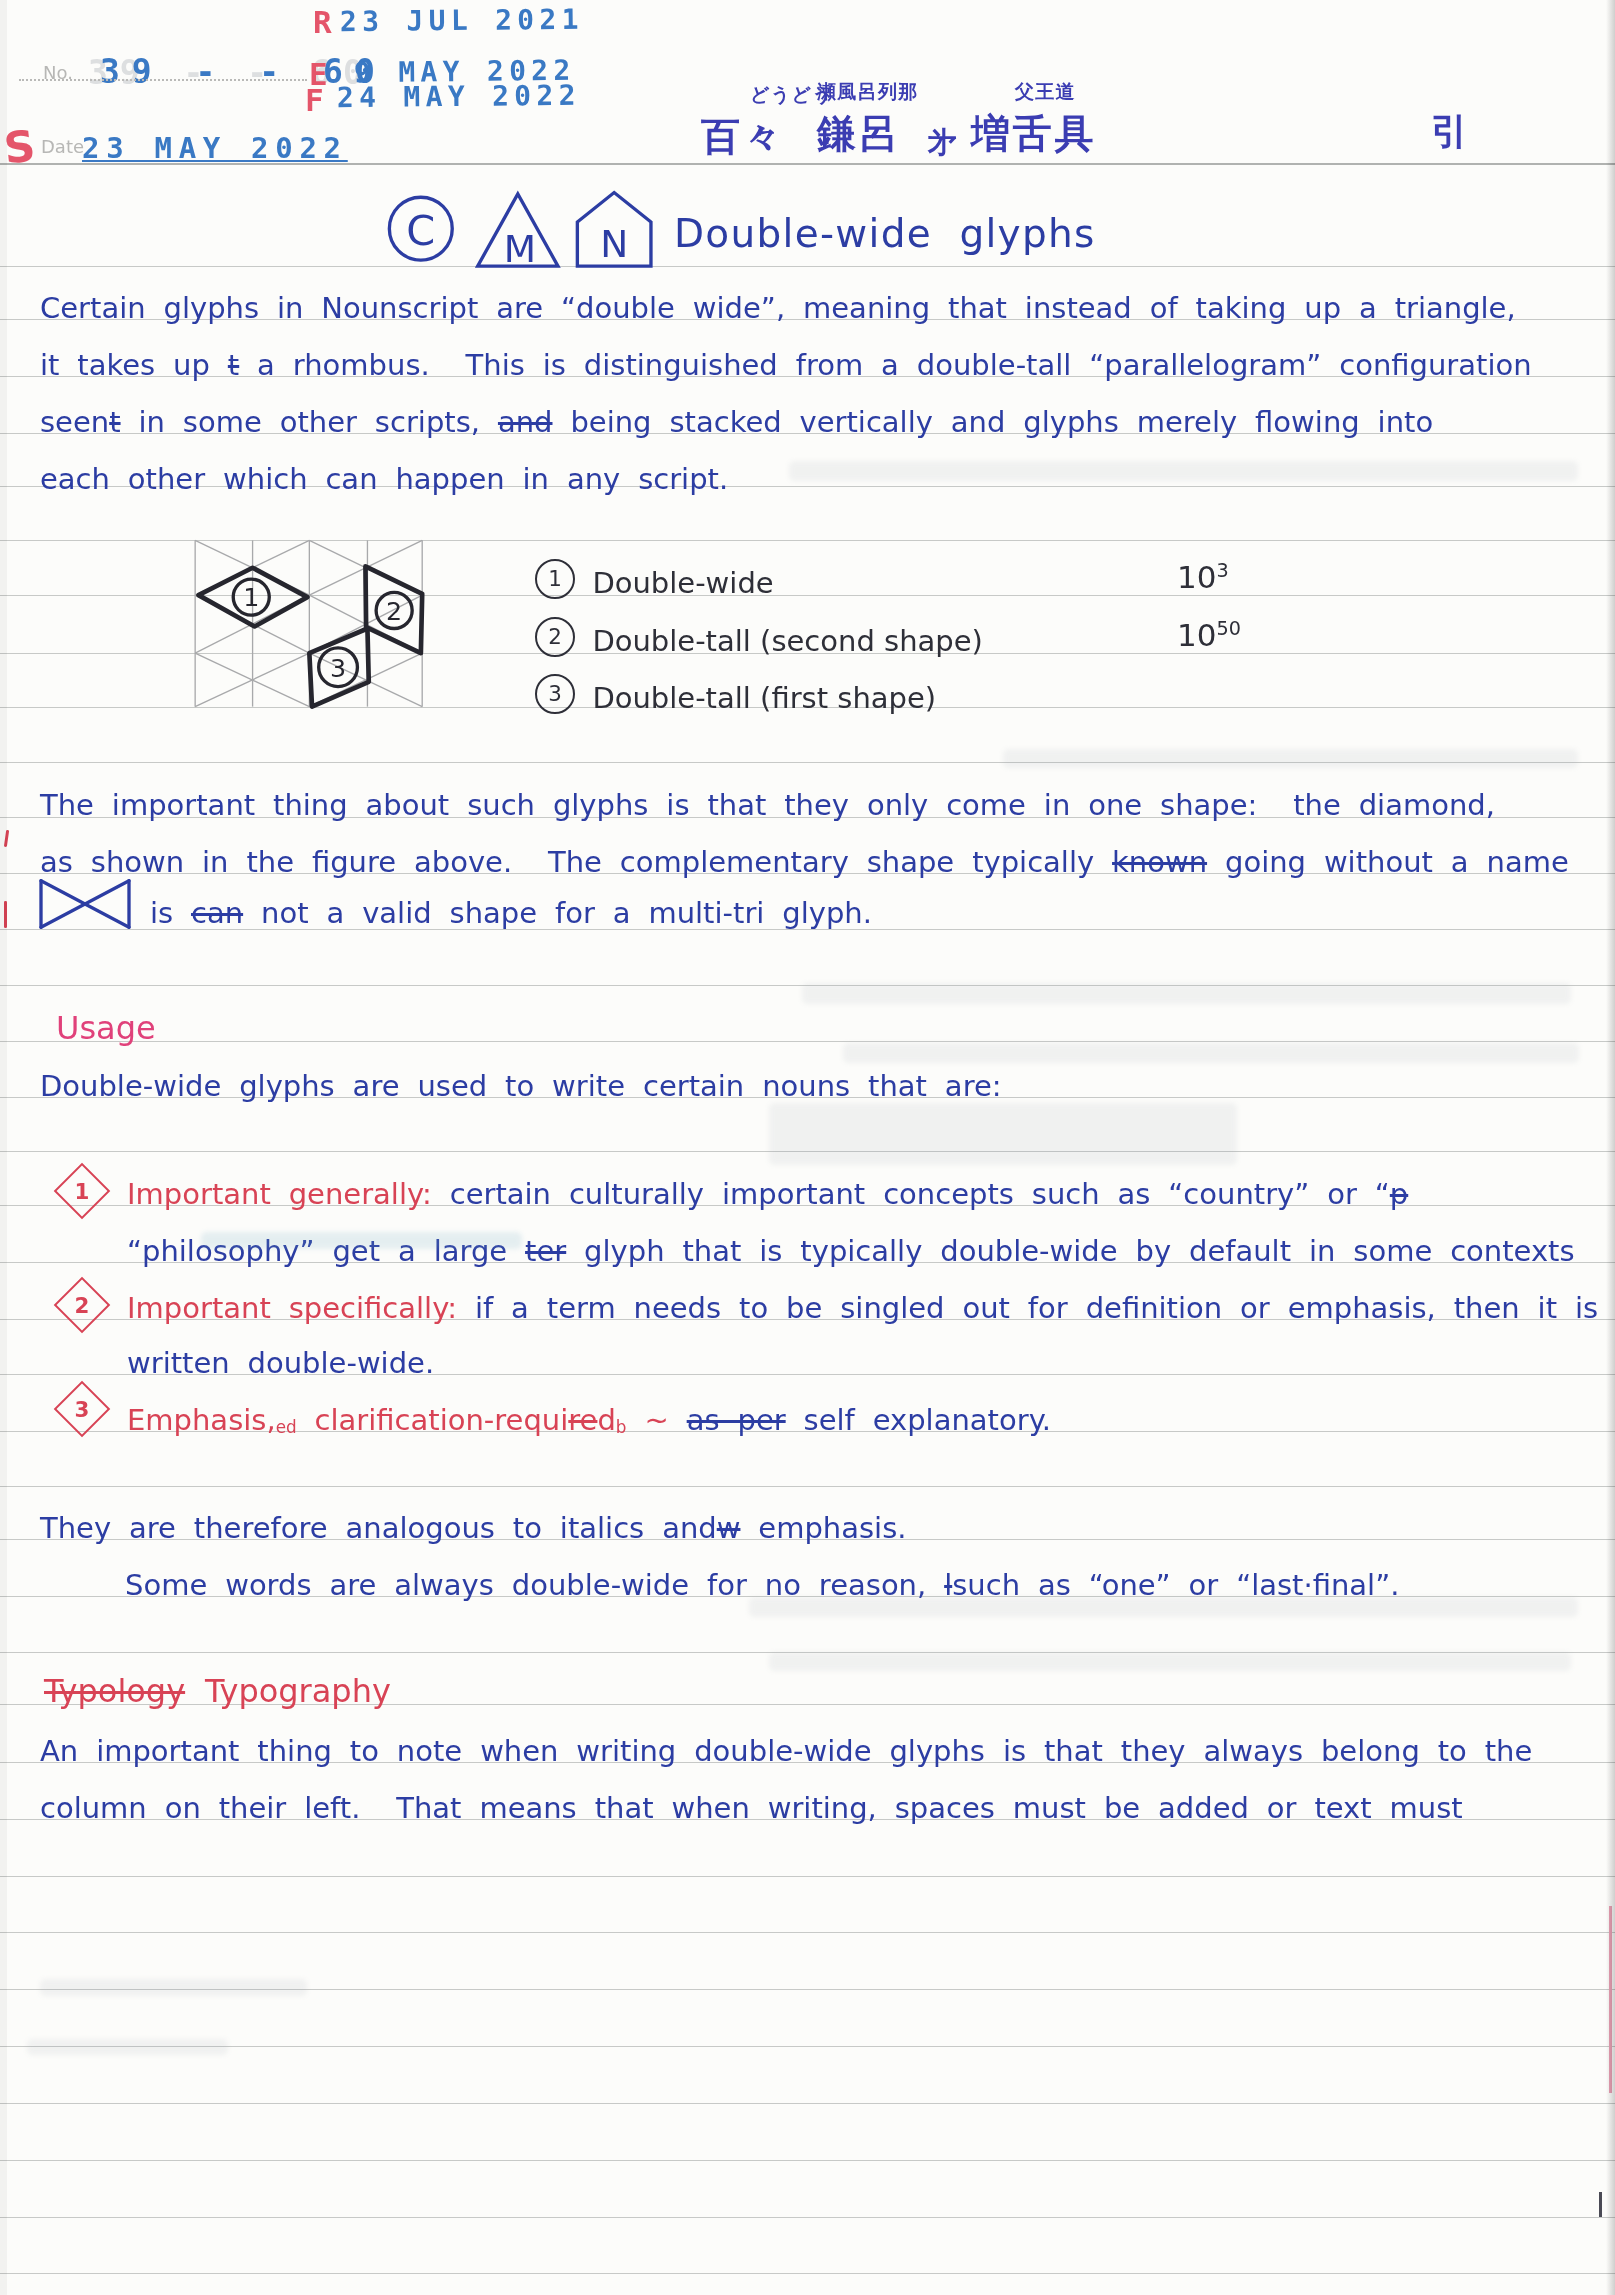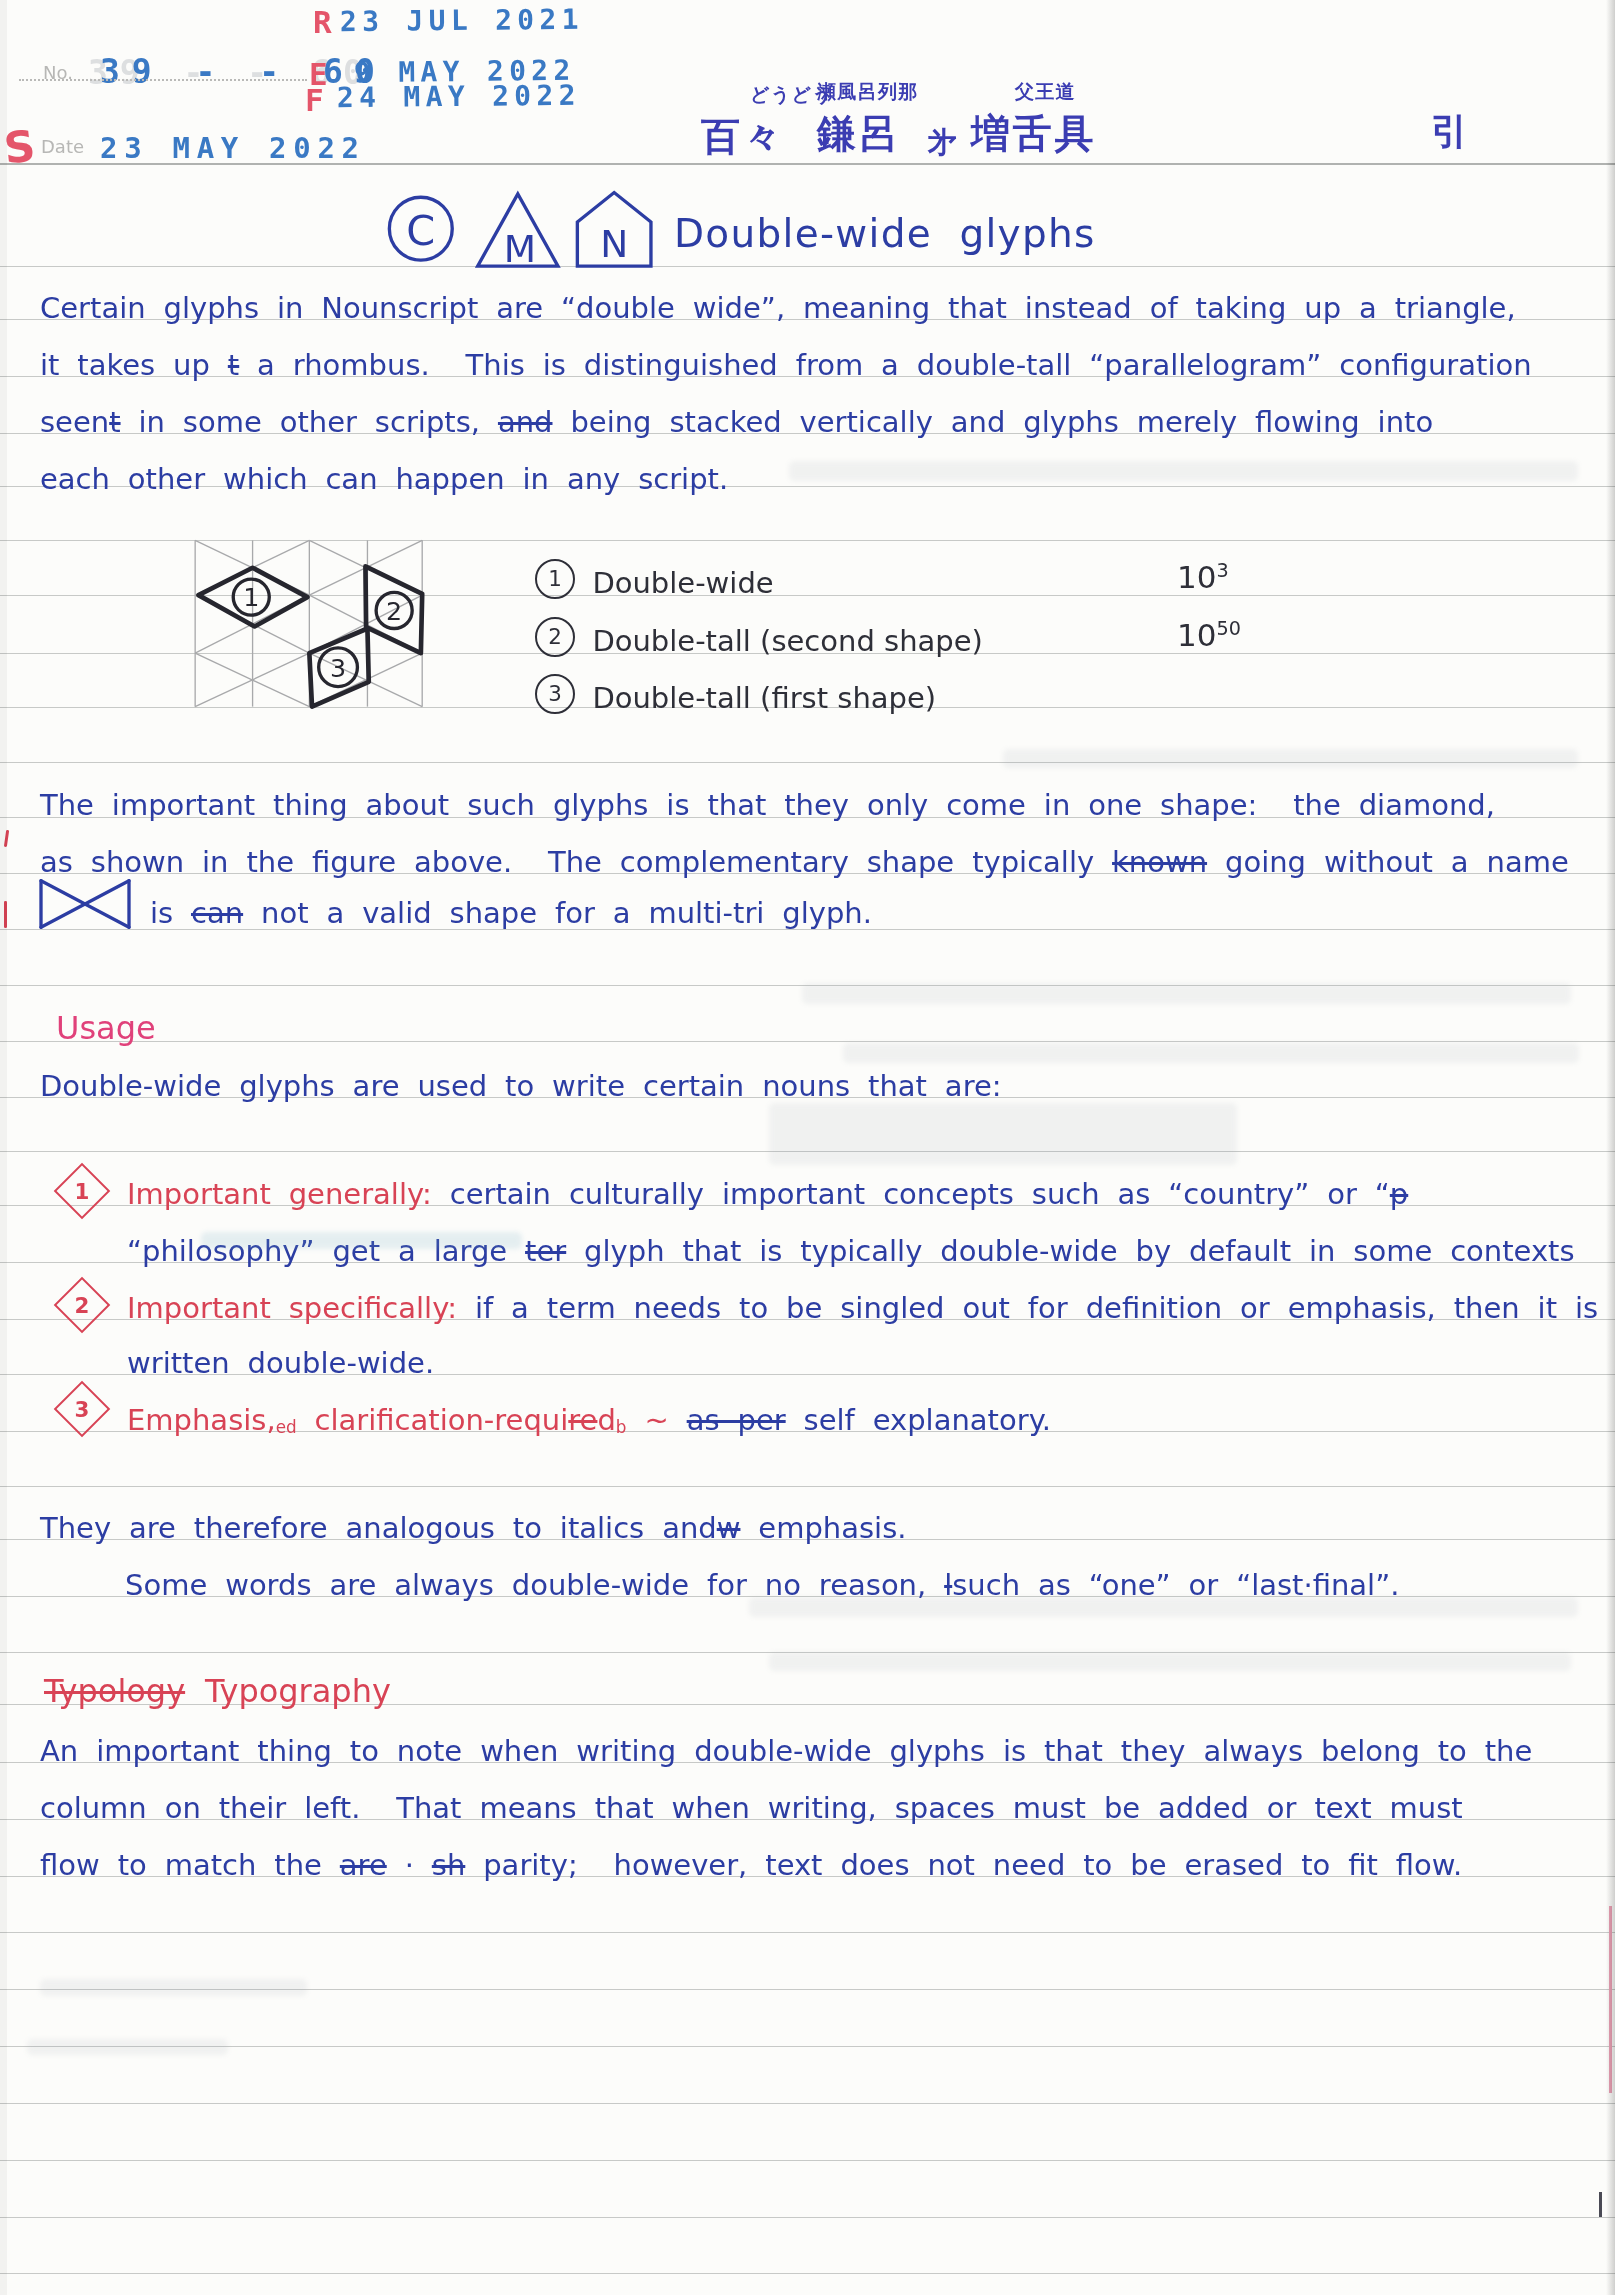--- a/index.html
+++ b/index.html
@@ -124,21 +124,21 @@
       <div class="hline" style="top: 2273px;"></div>
     </div>
 
   <span class="form-label" style="left:43px;top:62px;">No.</span>
   <span class="stamp no-value no-ghost" style="left:88px;top:53px;position:absolute;">39 - - 60</span>
   <span class="stamp no-value" style="left:100px;top:52px;">39 - - 60</span>
   <div class="dotted" style="left:19px;top:79px;width:288px;"></div>
 
   <span class="s-mark" style="left:4px;top:122px;">S</span>
   <span class="form-label" style="left:41px;top:136px;">Date</span>
-  <span class="stamp date-value" style="left:100px;top:131px;">23 MAY 2022</span>
+  <span class="stamp date-value" style="left:82px;top:131px;text-decoration:underline;">23 MAY 2022</span>
 
   <span class="stamp ref-letter" style="left:313px;top:4px;">R</span>
   <span class="stamp ref-letter" style="left:309px;top:56px;">E</span>
   <span class="stamp ref-letter" style="left:305px;top:82px;">F</span>
   <span class="stamp ref-date" style="left:340px;top:4px;">23 JUL 2021</span>
   <span class="stamp ref-date" style="left:354px;top:55px;">9 MAY 2022</span>
   <span class="stamp ref-date" style="left:337px;top:80px;">24 MAY 2022</span>
 
   <span class="jp jp-furi" style="left:702px;top:82px;margin-left:48px;">どうどう</span>
   <span class="jp jp-furi" style="left:817px;top:79px;">瀬風呂列那</span>
@@ -256,21 +256,20 @@
       <span>3</span>
     </div>
   <div class="tl" style="left:127px;top:1384px;"><span class="seg red">Emphasis,</span><span class="seg redsup">ed</span><span class="seg red"> clarification-requi</span><span class="seg redstrike">re</span><span class="seg red">d</span><span class="seg redsub">b</span><span class="seg red"> ~ </span><span class="seg strike">as per</span><span class="seg ink"> self explanatory.</span></div>
 
   <div class="tl" style="left:40px;top:1492px;"><span class="seg ink">They are therefore analogous to italics and</span><span class="seg strike">w</span><span class="seg ink"> emphasis.</span></div>
   <div class="tl" style="left:125px;top:1549px;"><span class="seg ink">Some words are always double-wide for no reason, </span><span class="seg strike">l</span><span class="seg ink">such as “one” or “last·final”.</span></div>
 
   <div class="tl heading-red" style="left:44px;top:1657px;font-size:32px;"><span class="seg redstrike">Typology</span><span class="seg red"> Typography</span></div>
   <div class="tl" style="left:40px;top:1715px;"><span class="seg ink">An important thing to note when writing double-wide glyphs is that they always belong to the</span></div>
   <div class="tl" style="left:40px;top:1772px;"><span class="seg ink">column on their left.  That means that when writing, spaces must be added or text must</span></div>
-  <div class="tl" style="left:40px;top:1829px;"><span class="seg ink">flow to match the </span><span class="seg strike">are</span><span class="seg ink"> · </span><span class="seg strike">sh</span><span class="seg ink"> parity;  however, text does not need to be erased to fit flow.</span></div>
 
   <div class="ghost" style="left:789px;top:461px;width:789px;height:20px;"></div>
   <div class="ghost" style="left:1003px;top:749px;width:575px;height:19px;"></div>
   <div class="ghost" style="left:802px;top:983px;width:769px;height:21.4px;"></div>
   <div class="ghost" style="left:843px;top:1043px;width:736px;height:20px;"></div>
   <div class="ghost" style="left:769px;top:1103px;width:468px;height:62px;"></div>
   <div class="ghost cyan" style="left:201px;top:1232px;width:321px;height:17.4px;"></div>
   <div class="ghost" style="left:749px;top:1597px;width:829px;height:20px;"></div>
   <div class="ghost" style="left:769px;top:1652px;width:802px;height:19px;"></div>
   <div class="ghost" style="left:40px;top:1979px;width:267px;height:17.4px;"></div>

